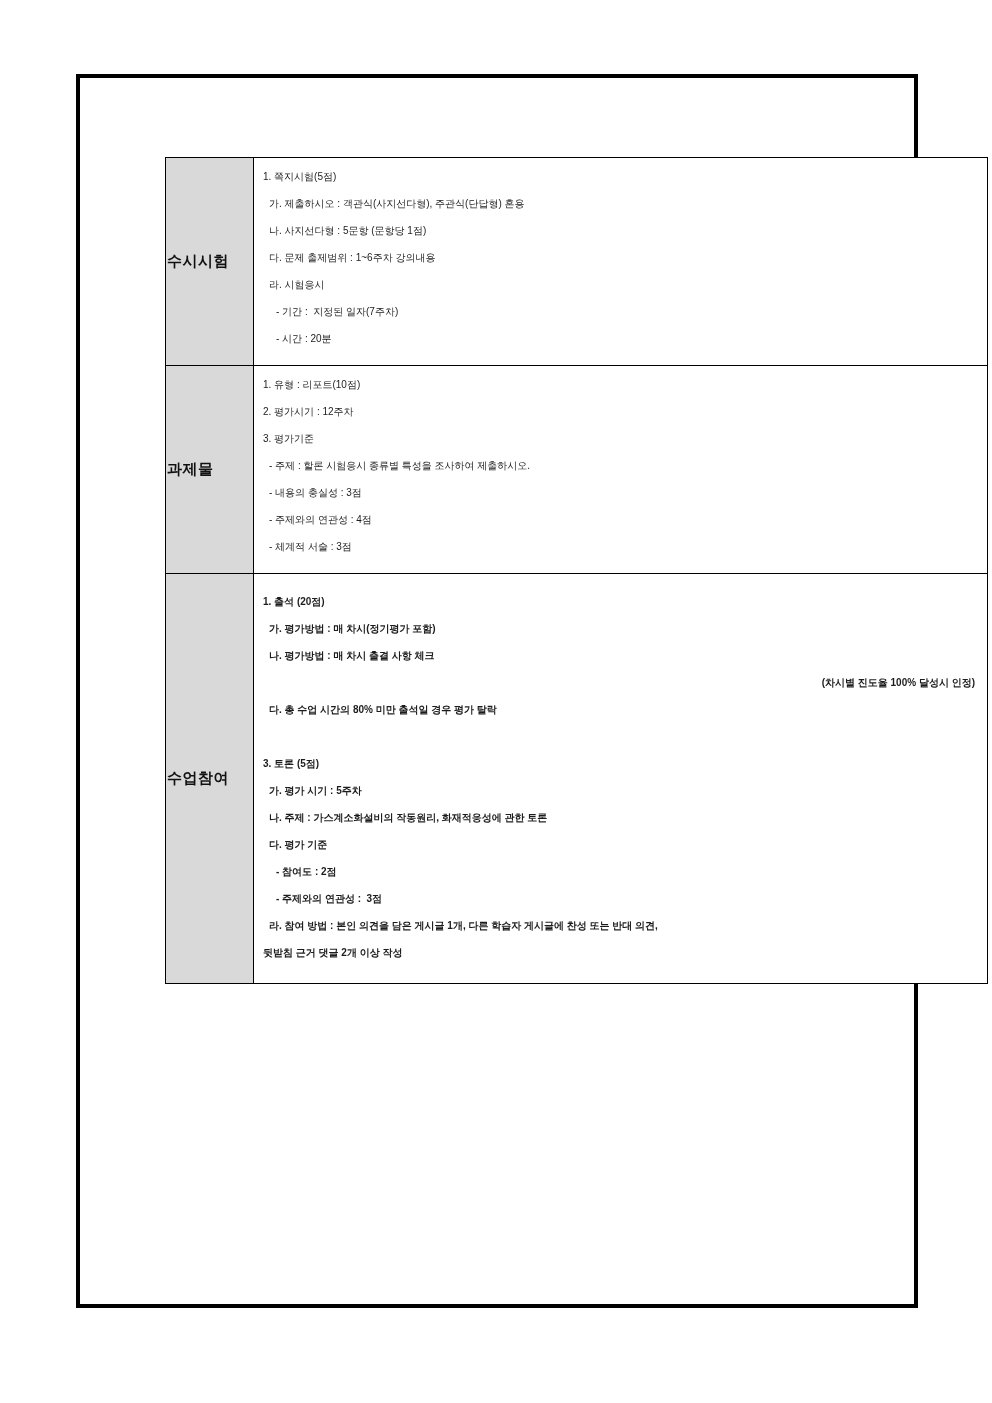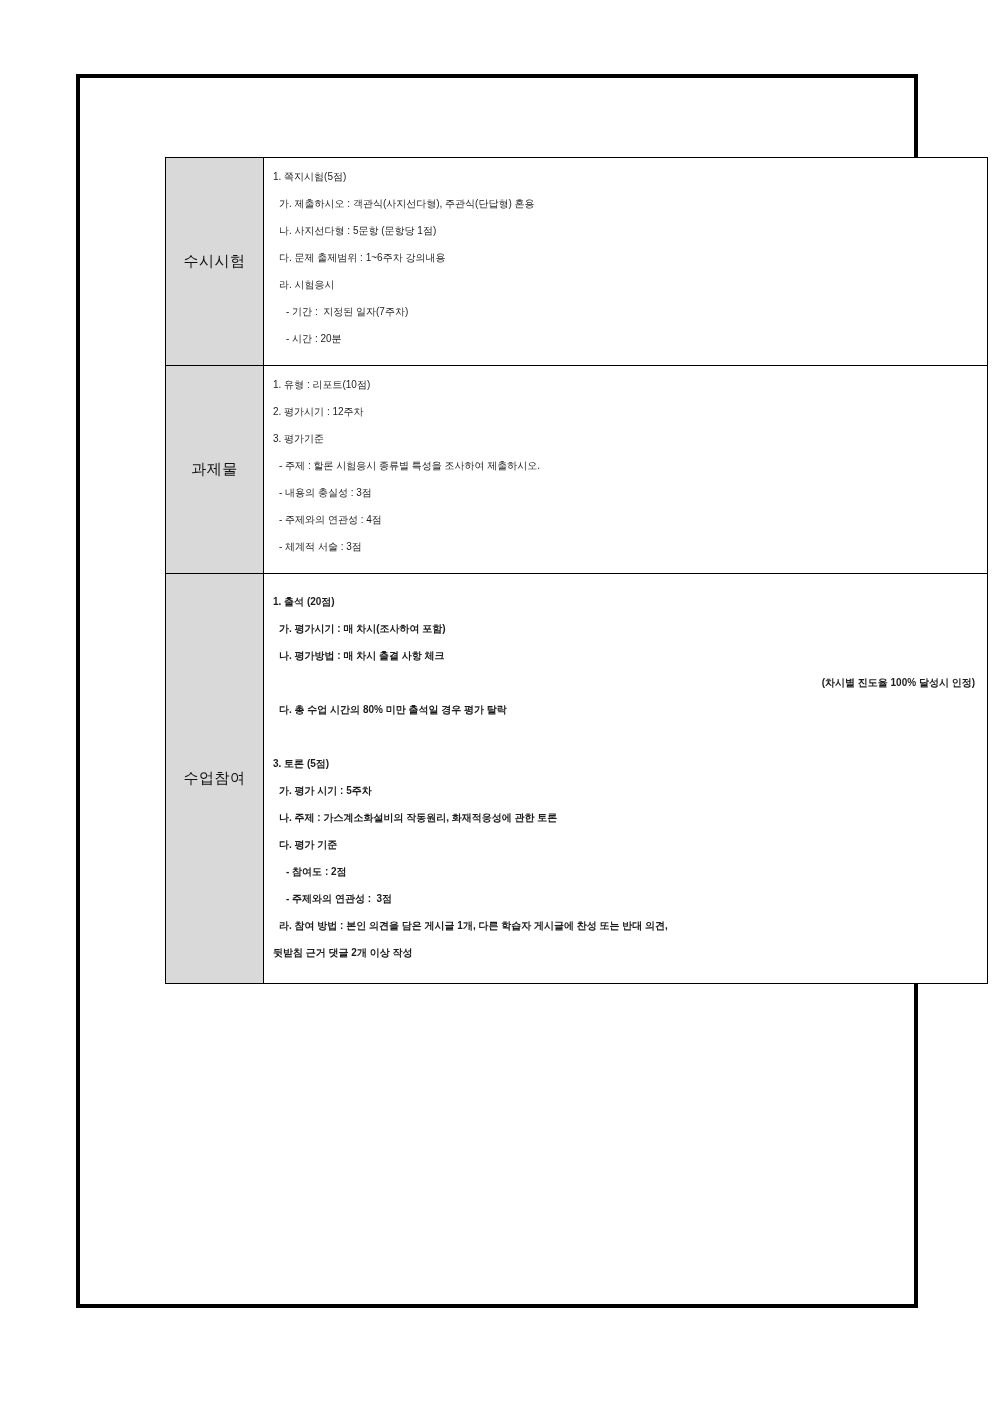--- a/index.html
+++ b/index.html
@@ -31,25 +31,25 @@
     top: 79px;
     width: 823px;
     border-collapse: collapse;
     table-layout: fixed;
   }
   table.eval td {
     border: 1.5px solid #000000;
     box-sizing: border-box;
   }
   td.hdr {
-    width: 98px;
+    width: 88px;
     background: #d9d9d9;
-    text-align: center;
+    text-align: left;
     vertical-align: middle;
-    font-weight: normal;
+    font-weight: bold;
     font-size: 15px;
     color: #111111;
     letter-spacing: 0.5px;
   }
   td.content {
     background: #ffffff;
     vertical-align: top;
     padding: 5px 12px 13px 9px;
     font-size: 10px;
     color: #1c1c1c;
@@ -98,21 +98,21 @@
             <div class="line i1">- 내용의 충실성 : 3점</div>
             <div class="line i1">- 주제와의 연관성 : 4점</div>
             <div class="line i1">- 체계적 서술 : 3점</div>
           </td>
         </tr>
 
         <tr class="r3">
           <td class="hdr">수업참여</td>
           <td class="content pt-lg">
             <div class="line">1. 출석 (20점)</div>
-            <div class="line i1">가. 평가시기 : 매 차시(조사하여 포함)</div>
+            <div class="line i1">가. 평가방법 : 매 차시(정기평가 포함)</div>
             <div class="line i1">나. 평가방법 : 매 차시 출결 사항 체크</div>
             <div class="line i3">(차시별 진도율 100% 달성시 인정)</div>
             <div class="line i1">다. 총 수업 시간의 80% 미만 출석일 경우 평가 탈락</div>
             <div class="line blank"></div>
             <div class="line">3. 토론 (5점)</div>
             <div class="line i1">가. 평가 시기 : 5주차</div>
             <div class="line i1">나. 주제 : 가스계소화설비의 작동원리, 화재적응성에 관한 토론</div>
             <div class="line i1">다. 평가 기준</div>
             <div class="line i2">- 참여도 : 2점</div>
             <div class="line i2">- 주제와의 연관성 :  3점</div>

